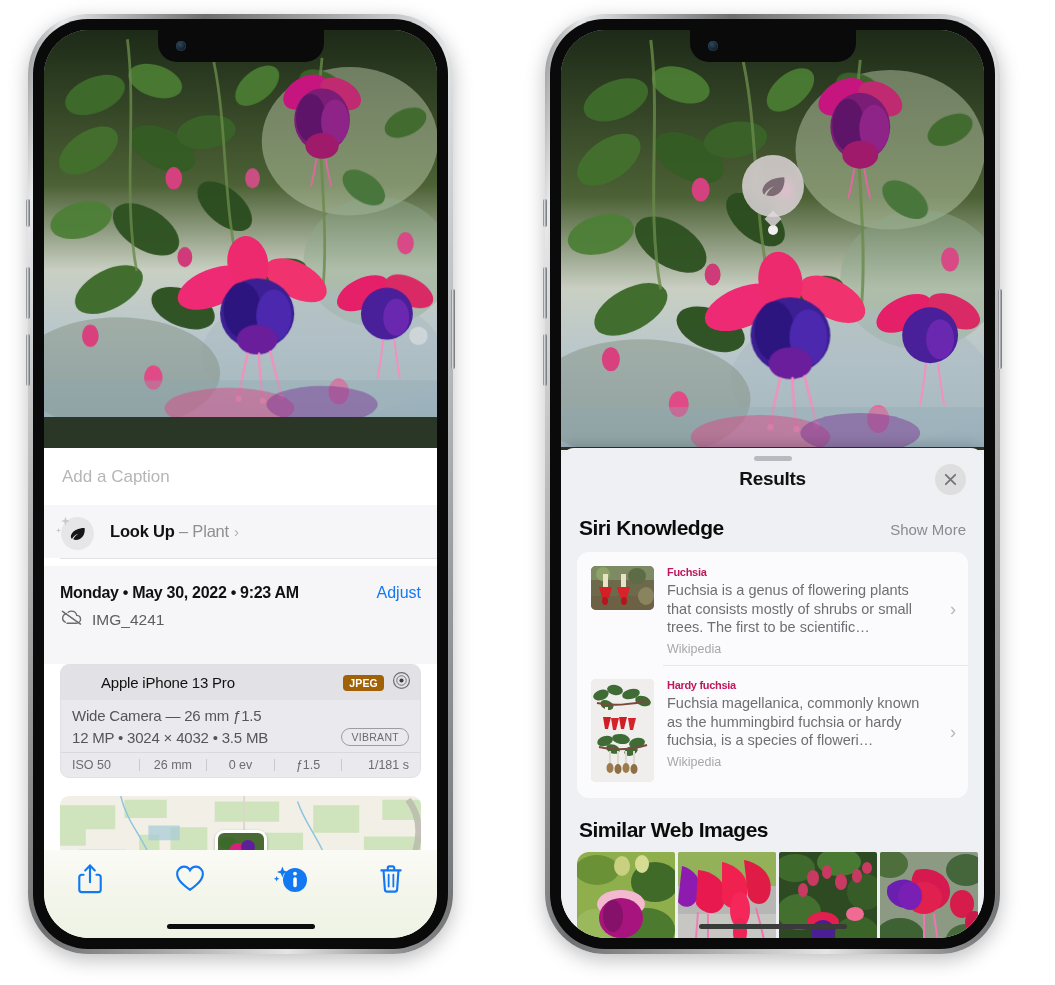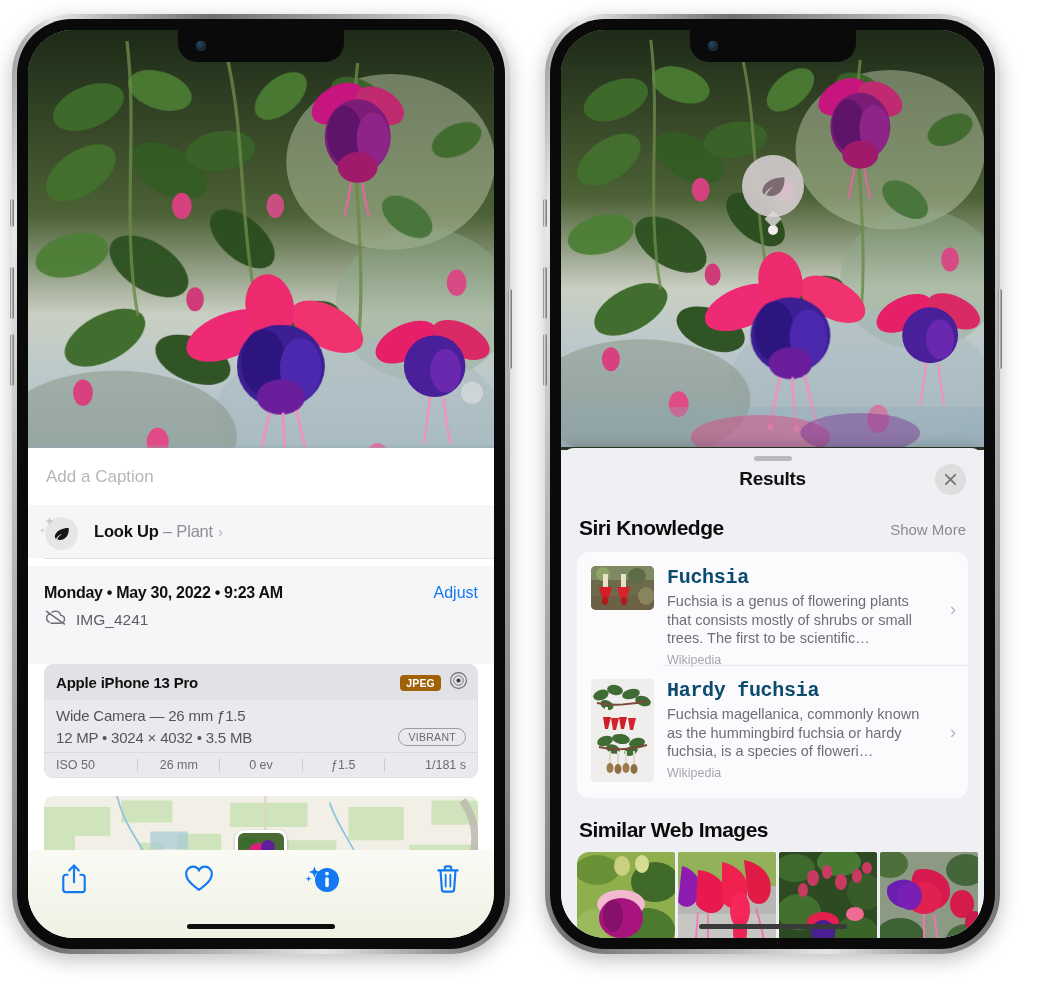--- a/index.html
+++ b/index.html
@@ -91,21 +91,21 @@
   .cloud-slash{margin-right:9px;}
 
   .cam-card{
     position:absolute;left:16px;right:16px;border-radius:9px;overflow:hidden;
     background:#eaeaee;border:1px solid #e0e0e4;box-sizing:border-box;
   }
   .cam-head{
     display:flex;align-items:center;justify-content:space-between;
     background:#e2e2e6;padding:6px 9px 6px 11px;
   }
-  .cam-model{font-size:15px;font-weight:700;color:#111;letter-spacing:-.2px;}
+  .cam-model{font-size:15px;font-weight:400;color:#111;letter-spacing:-.2px;margin-left:29px;}
   .cam-head-right{display:flex;align-items:center;gap:8px;}
   .tag-jpeg{
     background:#a16207;color:#fff;font-size:10.5px;font-weight:700;
     padding:2px 6px;border-radius:4px;letter-spacing:.2px;
   }
   .cam-body{padding:7px 11px 6px 11px;}
   .cam-l1{font-size:15px;color:#555559;letter-spacing:-.2px;}
   .cam-l2{display:flex;align-items:center;justify-content:space-between;margin-top:4px;}
   .cam-l2 span.txt{font-size:15px;color:#555559;letter-spacing:-.2px;}
   .tag-vibrant{
@@ -163,35 +163,35 @@
   }
   .sec-title{font-size:21px;font-weight:700;color:#0b0b0b;letter-spacing:-.5px;}
   .show-more{font-size:15px;color:#8a8a90;}
 
   .card{
     position:absolute;left:16px;right:16px;background:#fbfbfd;border-radius:12px;overflow:hidden;
   }
   .krow{display:flex;align-items:flex-start;padding:14px 12px 13px 14px;position:relative;}
   .kthumb{flex:0 0 auto;border-radius:5px;overflow:hidden;position:relative;background:#ddd;}
   .ktext{flex:1;min-width:0;padding-left:13px;padding-right:22px;}
-  .ktitle{font-size:20px;font-weight:700;color:#0c4a6e;letter-spacing:-.3px;line-height:1.2;font-family:Liberation Mono, monospace;}
+  .ktitle{font-size:11px;font-weight:700;color:#be185d;letter-spacing:-.3px;line-height:1.2;}
   .kdesc{font-size:14.5px;color:#6e6e74;line-height:1.28;margin-top:2px;}
   .ksrc{font-size:12.5px;color:#a6a6ac;margin-top:5px;}
   .kchev{position:absolute;right:12px;top:50%;transform:translateY(-50%);color:#b5b5ba;font-size:18px;font-weight:300;}
   .krow-div{position:absolute;left:86px;right:0;height:1px;background:#e8e8ec;}
 
   .simstrip{position:absolute;left:16px;right:0;display:flex;gap:3px;border-radius:12px 0 0 0;overflow:hidden;}
   .simstrip .simimg{flex:0 0 auto;position:relative;overflow:hidden;border-radius:2px;}
 </style>
 </head>
 <body>
 
 <div class="stage">
 
-  <div class="phone" style="left:12px;top:14px;width:498px;height:940px;">
+  <div class="phone" style="left:28px;top:14px;width:425px;height:940px;">
     <div class="btn-side btn-left" style="top:185px;height:28px;"></div>
     <div class="btn-side btn-left" style="top:253px;height:52px;"></div>
     <div class="btn-side btn-left" style="top:320px;height:52px;"></div>
     <div class="btn-side btn-right" style="top:275px;height:80px;"></div>
 
     <div class="phone-inner">
       <div class="screen">
 
         <div class="notch">
           <div class="cam"></div>

